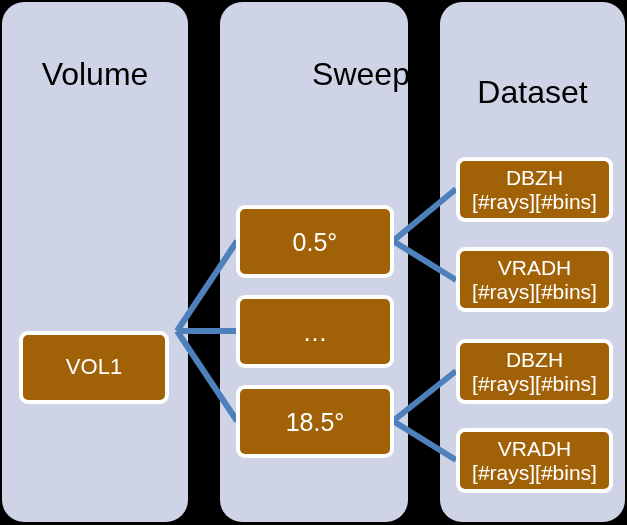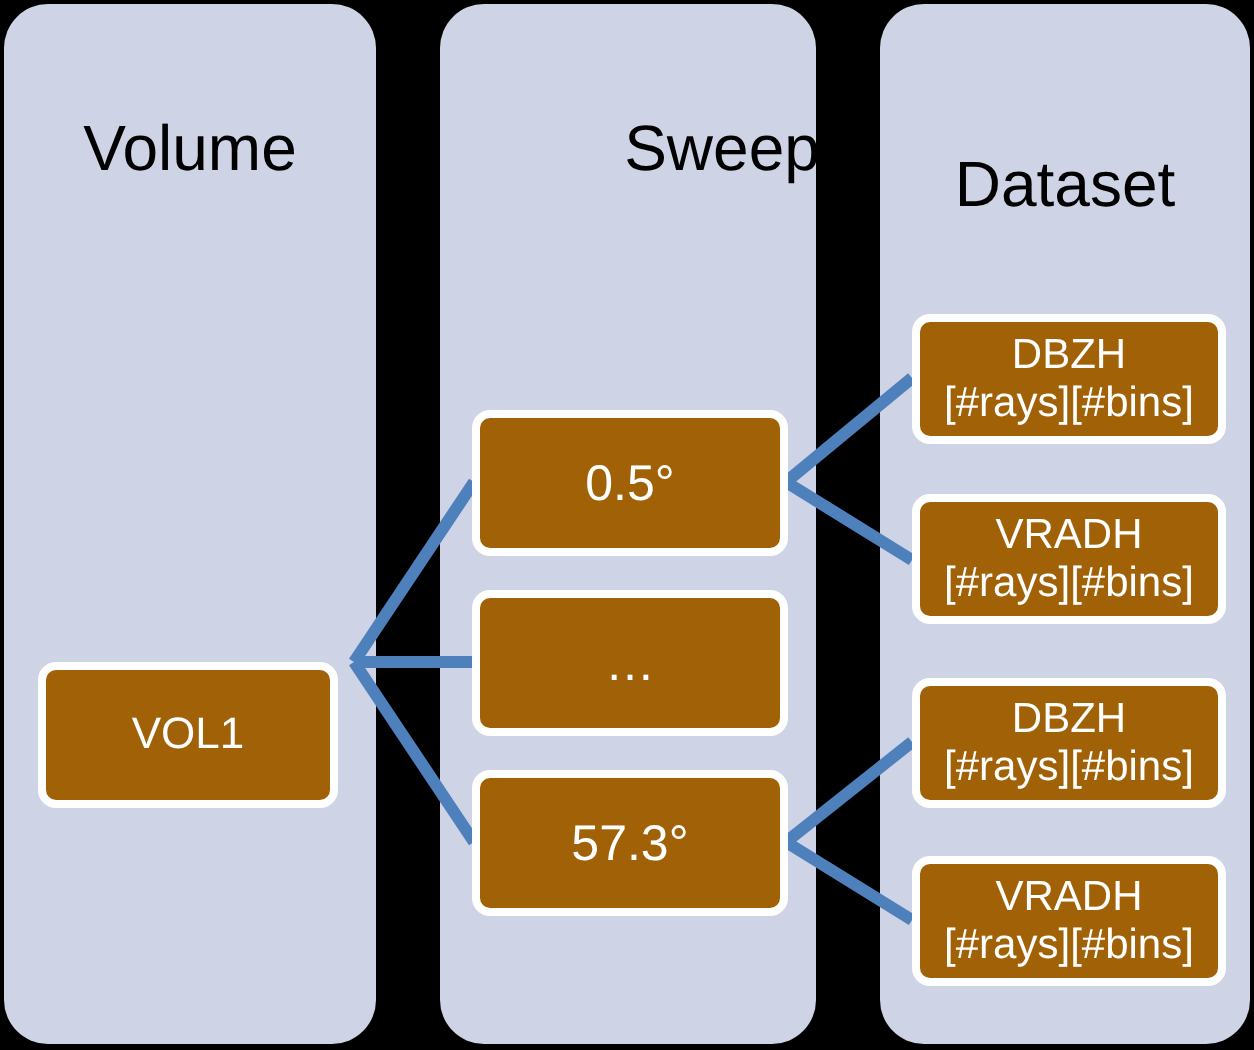--- a/index.html
+++ b/index.html
@@ -92,21 +92,21 @@
     <span class="node-line">VOL1</span>
   </div>
 
   <div class="node sweep" style="left:236px; top:205px; width:158px; height:73px;">
     <span class="node-line">0.5°</span>
   </div>
   <div class="node sweep" style="left:236px; top:295px; width:158px; height:73px;">
     <span class="node-line">…</span>
   </div>
   <div class="node sweep" style="left:236px; top:385px; width:158px; height:73px;">
-    <span class="node-line">57.3°</span>
+    <span class="node-line">18.5°</span>
   </div>
 
   <div class="node ds" style="left:456px; top:157px; width:157px; height:65px;">
     <span class="node-line">DBZH</span>
     <span class="node-line">[#rays][#bins]</span>
   </div>
   <div class="node ds" style="left:456px; top:247px; width:157px; height:65px;">
     <span class="node-line">VRADH</span>
     <span class="node-line">[#rays][#bins]</span>
   </div>

